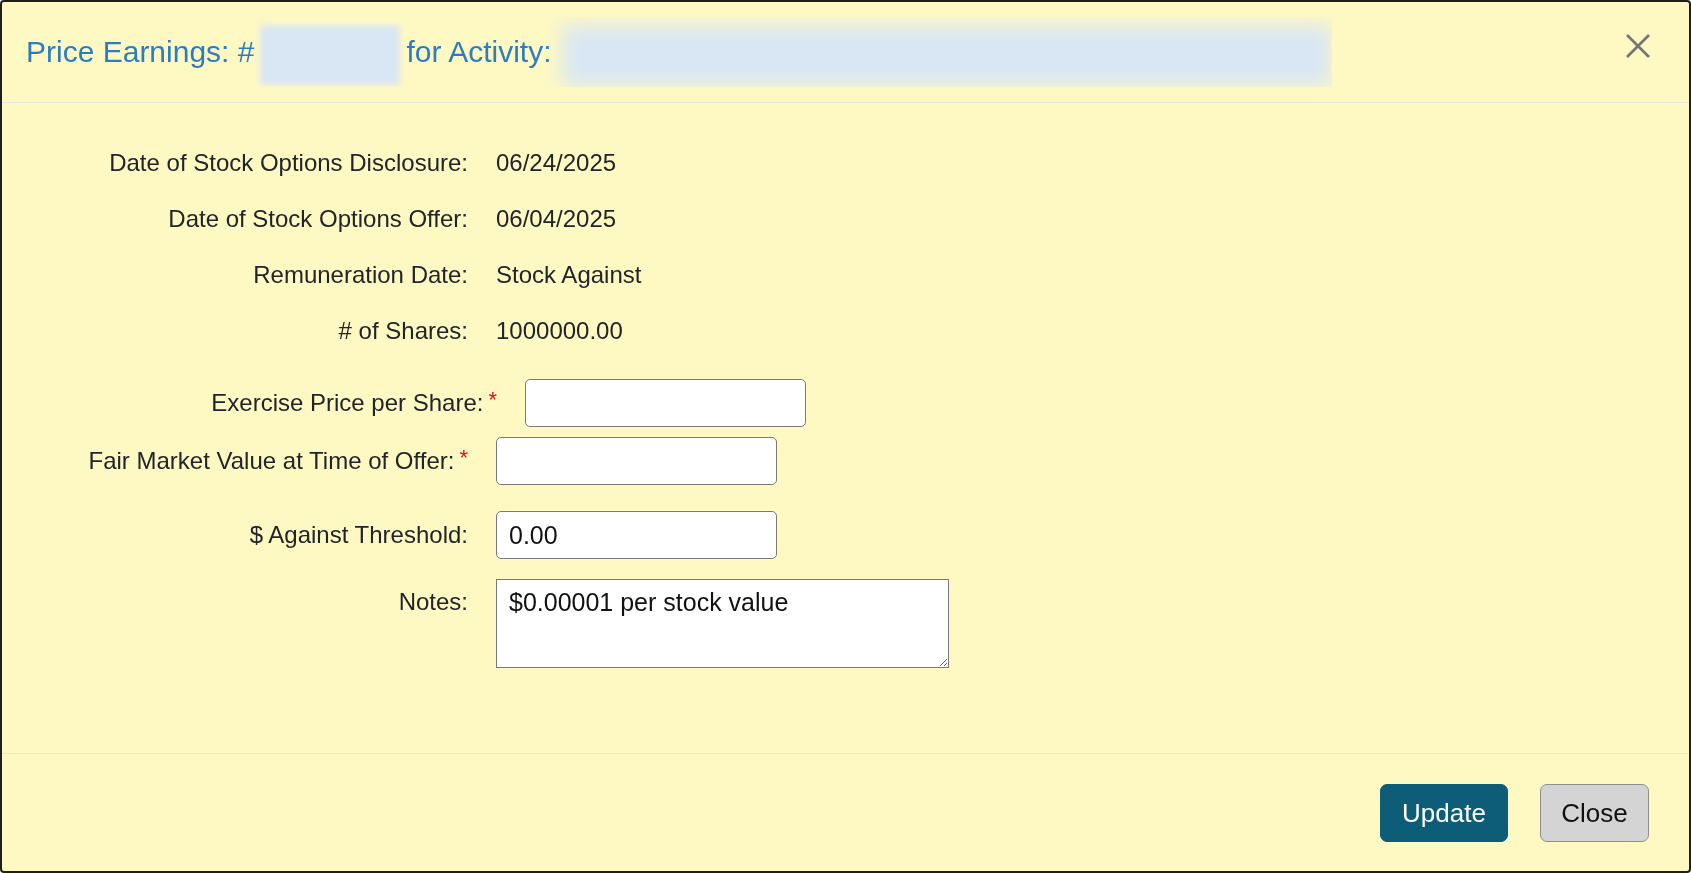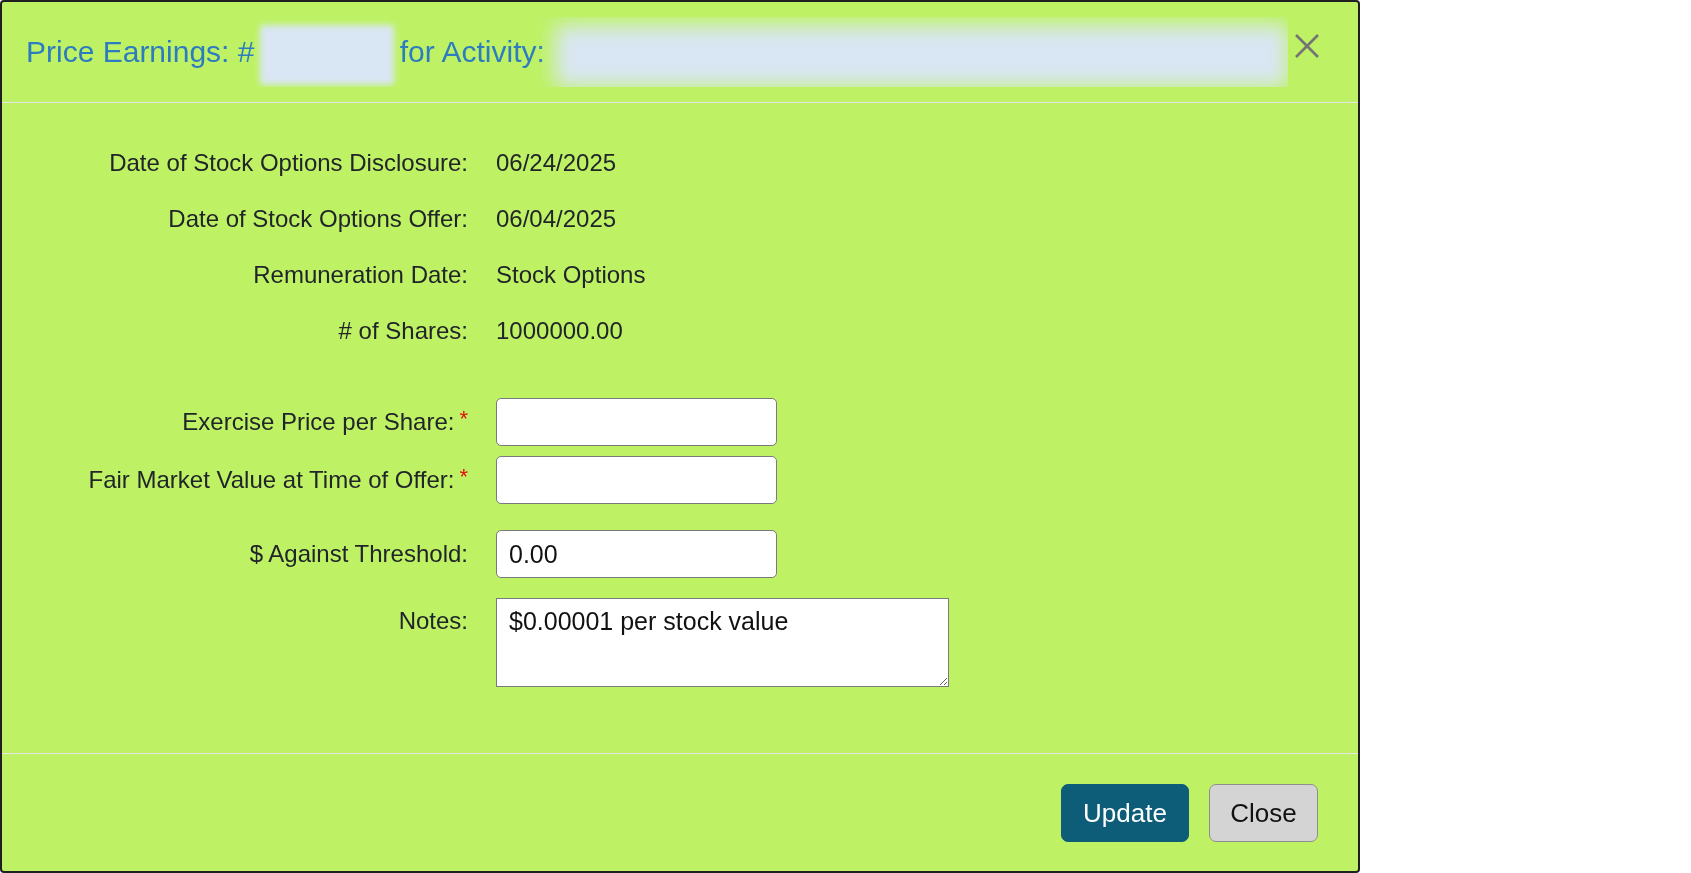--- a/index.html
+++ b/index.html
@@ -4,22 +4,22 @@
 <style>
   * { box-sizing: border-box; margin: 0; padding: 0; }
   html, body { background: #fff; }
   body {
     font-family: "Liberation Sans", sans-serif;
     color: #212529;
     width: 1691px; height: 873px;
   }
   .modal {
     position: relative;
-    width: 1360px; height: 873px;
-    background: #bef264;
+    width: 1691px; height: 873px;
+    background: #fef9c3;
     border: 2px solid #1f1f1f;
     border-radius: 4px;
     overflow: hidden;
   }
   
   .modal-header {
     position: relative;
     height: 101px;
     border-bottom: 1px solid #e5e5e5;
     display: flex;
@@ -80,21 +80,21 @@
     margin-left: 5px;
     position: relative;
     top: -4px;
   }
   .form-value {
     margin-left: 28px;
     line-height: 30px;
   }
   .row-static { height: 30px; }
   .row-2, .row-3, .row-4 { margin-top: 26px; }
-  .row-5 { margin-top: 52px; }
+  .row-5 { margin-top: 33px; padding-left: 29px; }
   .row-6 { margin-top: 10px; }
   .row-7 { margin-top: 26px; }
   .row-8 { margin-top: 20px; align-items: flex-start; }
   .text-input {
     margin-left: 28px;
     width: 281px; height: 48px;
     border: 1px solid #7a7a7a;
     border-radius: 5px;
     font-family: "Liberation Sans", sans-serif;
     font-size: 25px;
@@ -119,21 +119,21 @@
   }
   .row-8 .form-label { padding-top: 8px; padding-left: 24px; }
   
   .modal-footer {
     height: 116px;
     border-top: 1px solid #e5e5e5;
     display: flex;
     justify-content: flex-end;
     align-items: flex-start;
     padding: 30px 40px 0 0;
-    gap: 20px;
+    gap: 32px;
   }
   .btn {
     height: 58px;
     font-family: "Liberation Sans", sans-serif;
     font-size: 26px;
     border-radius: 7px;
     cursor: pointer;
     display: inline-flex;
     align-items: center;
     justify-content: center;
@@ -180,21 +180,21 @@
       <div class="form-value">06/24/2025</div>
     </div>
 
     <div class="form-row row-static row-2">
       <div class="form-label">Date of Stock Options Offer:</div>
       <div class="form-value">06/04/2025</div>
     </div>
 
     <div class="form-row row-static row-3">
       <div class="form-label">Remuneration Date:</div>
-      <div class="form-value">Stock Options</div>
+      <div class="form-value">Stock Against</div>
     </div>
 
     <div class="form-row row-static row-4">
       <div class="form-label"># of Shares:</div>
       <div class="form-value">1000000.00</div>
     </div>
 
     <div class="form-row row-5">
       <div class="form-label"><span>Exercise Price per Share:</span><span class="req">*</span></div>
       <input class="text-input" type="text" value="" style="">

